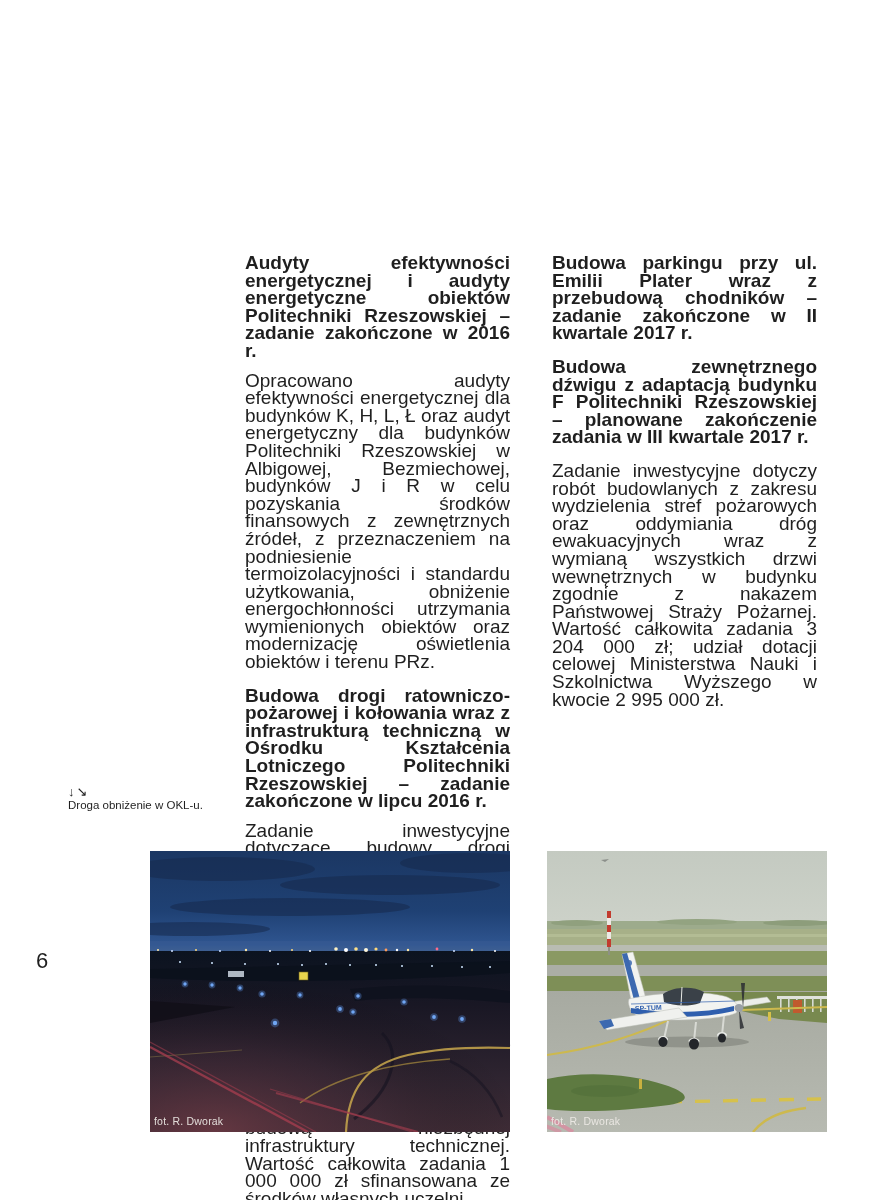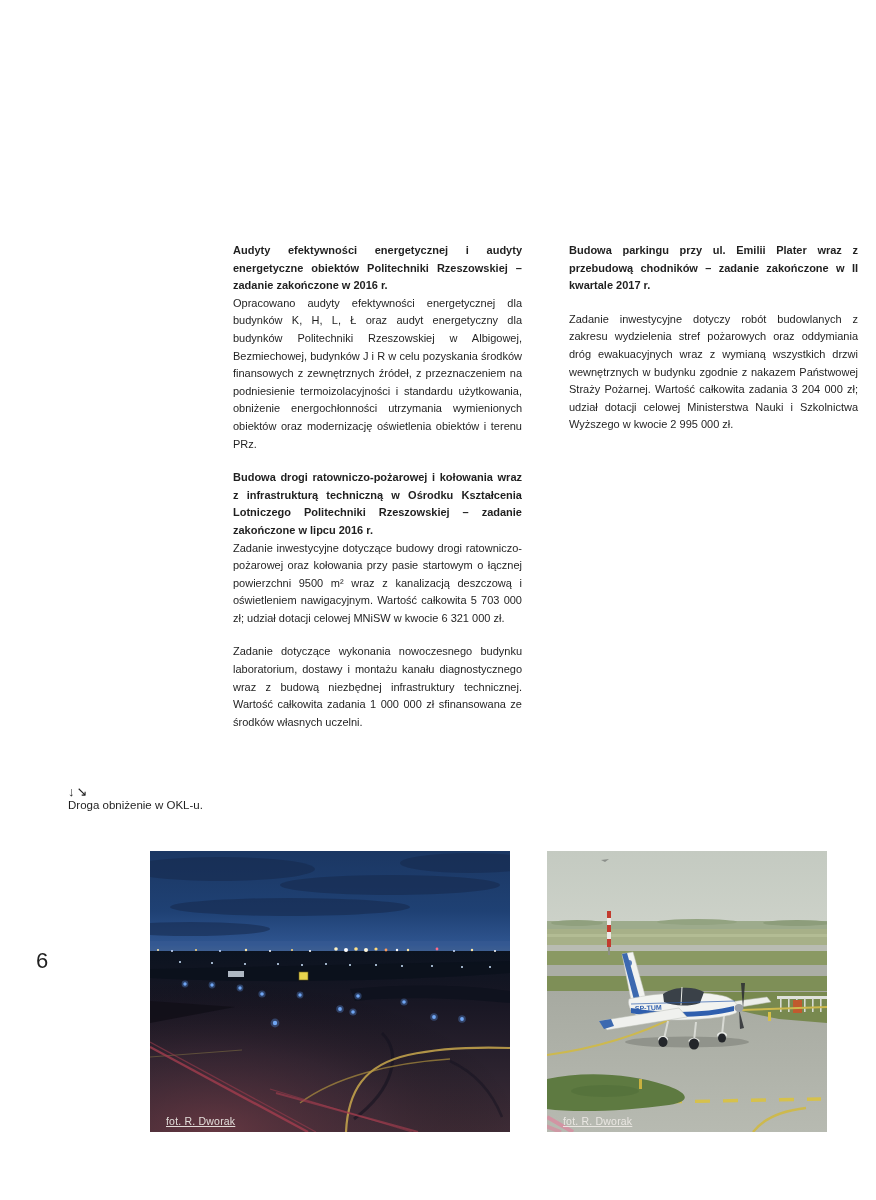--- a/index.html
+++ b/index.html
@@ -2,41 +2,41 @@
 <html><head>
 <meta charset="utf-8">
 <style>
   html,body{margin:0;padding:0;background:#ffffff;}
   .page{
     position:relative;width:876px;height:1200px;background:#ffffff;
     font-family:"Liberation Sans",sans-serif;color:#1f1f1f;overflow:hidden;
   }
   .col{position:absolute;top:242px;width:289px;}
   .col-left{left:233px;}
-  .col-right{left:569px;}
+  .col-right{left:540px;}
   .section{margin:0 0 16px 0;}
   .section h3,.section p{
-    margin:0;font-size:11px;line-height:17.6px;text-align:justify;
+    margin:12px;font-size:19px;line-height:17.6px;text-align:justify;
   }
   .section h3{font-weight:bold;}
   .side-caption{
     position:absolute;left:68px;top:785px;width:170px;
     font-size:11.5px;line-height:13.5px;color:#1f1f1f;
   }
   .side-caption .arrows{font-size:13px;letter-spacing:2px;line-height:14px;}
   .page-number{
     position:absolute;left:36px;top:948px;font-size:22px;line-height:26px;color:#1f1f1f;
   }
   figure.photo{position:absolute;top:851px;margin:0;overflow:hidden;}
   .photo-night{left:150px;width:360px;height:281px;}
   .photo-day{left:547px;width:280px;height:281px;}
   figure.photo svg{display:block;width:100%;height:100%;}
   .credit{
-    position:absolute;left:16px;bottom:5px;
-    font-size:10.5px;color:rgba(238,234,230,0.92);letter-spacing:0.2px;text-decoration:underline;
+    position:absolute;left:4px;bottom:5px;
+    font-size:10.5px;color:rgba(238,234,230,0.92);letter-spacing:0.2px;
   }
 </style>
 </head>
 <body>
 
 <div class="page">
 
   <div class="side-caption">
     <div class="arrows">↓↘</div>
     <div>Droga obniżenie w OKL-u.</div>
@@ -56,20 +56,21 @@
     <div class="section">
       <p>Zadanie dotyczące wykonania nowoczesnego budynku laboratorium, dostawy i montażu kanału diagnostycznego wraz z budową niezbędnej infrastruktury technicznej. Wartość całkowita zadania 1 000 000 zł sfinansowana ze środków własnych uczelni.</p>
     </div>
   </div>
 
   <div class="col col-right">
     <div class="section">
       <h3>Budowa parkingu przy ul. Emilii Plater wraz z przebudową chodników – zadanie zakończone w II kwartale 2017 r.</h3>
     </div>
     <div class="section">
+      <h3>Budowa zewnętrznego dźwigu z adaptacją budynku F Politechniki Rzeszowskiej – planowane zakończenie zadania w III kwartale 2017 r.</h3>
     </div>
     <div class="section">
       <p>Zadanie inwestycyjne dotyczy robót budowlanych z zakresu wydzielenia stref pożarowych oraz oddymiania dróg ewakuacyjnych wraz z wymianą wszystkich drzwi wewnętrznych w budynku zgodnie z nakazem Państwowej Straży Pożarnej. Wartość całkowita zadania 3 204 000 zł; udział dotacji celowej Ministerstwa Nauki i Szkolnictwa Wyższego w kwocie 2 995 000 zł.</p>
     </div>
   </div>
 
   <figure class="photo photo-night">
     <svg viewBox="0 0 360 281" preserveAspectRatio="none">
       <defs>
         <linearGradient id="nsky" x1="0" y1="0" x2="0" y2="1">

